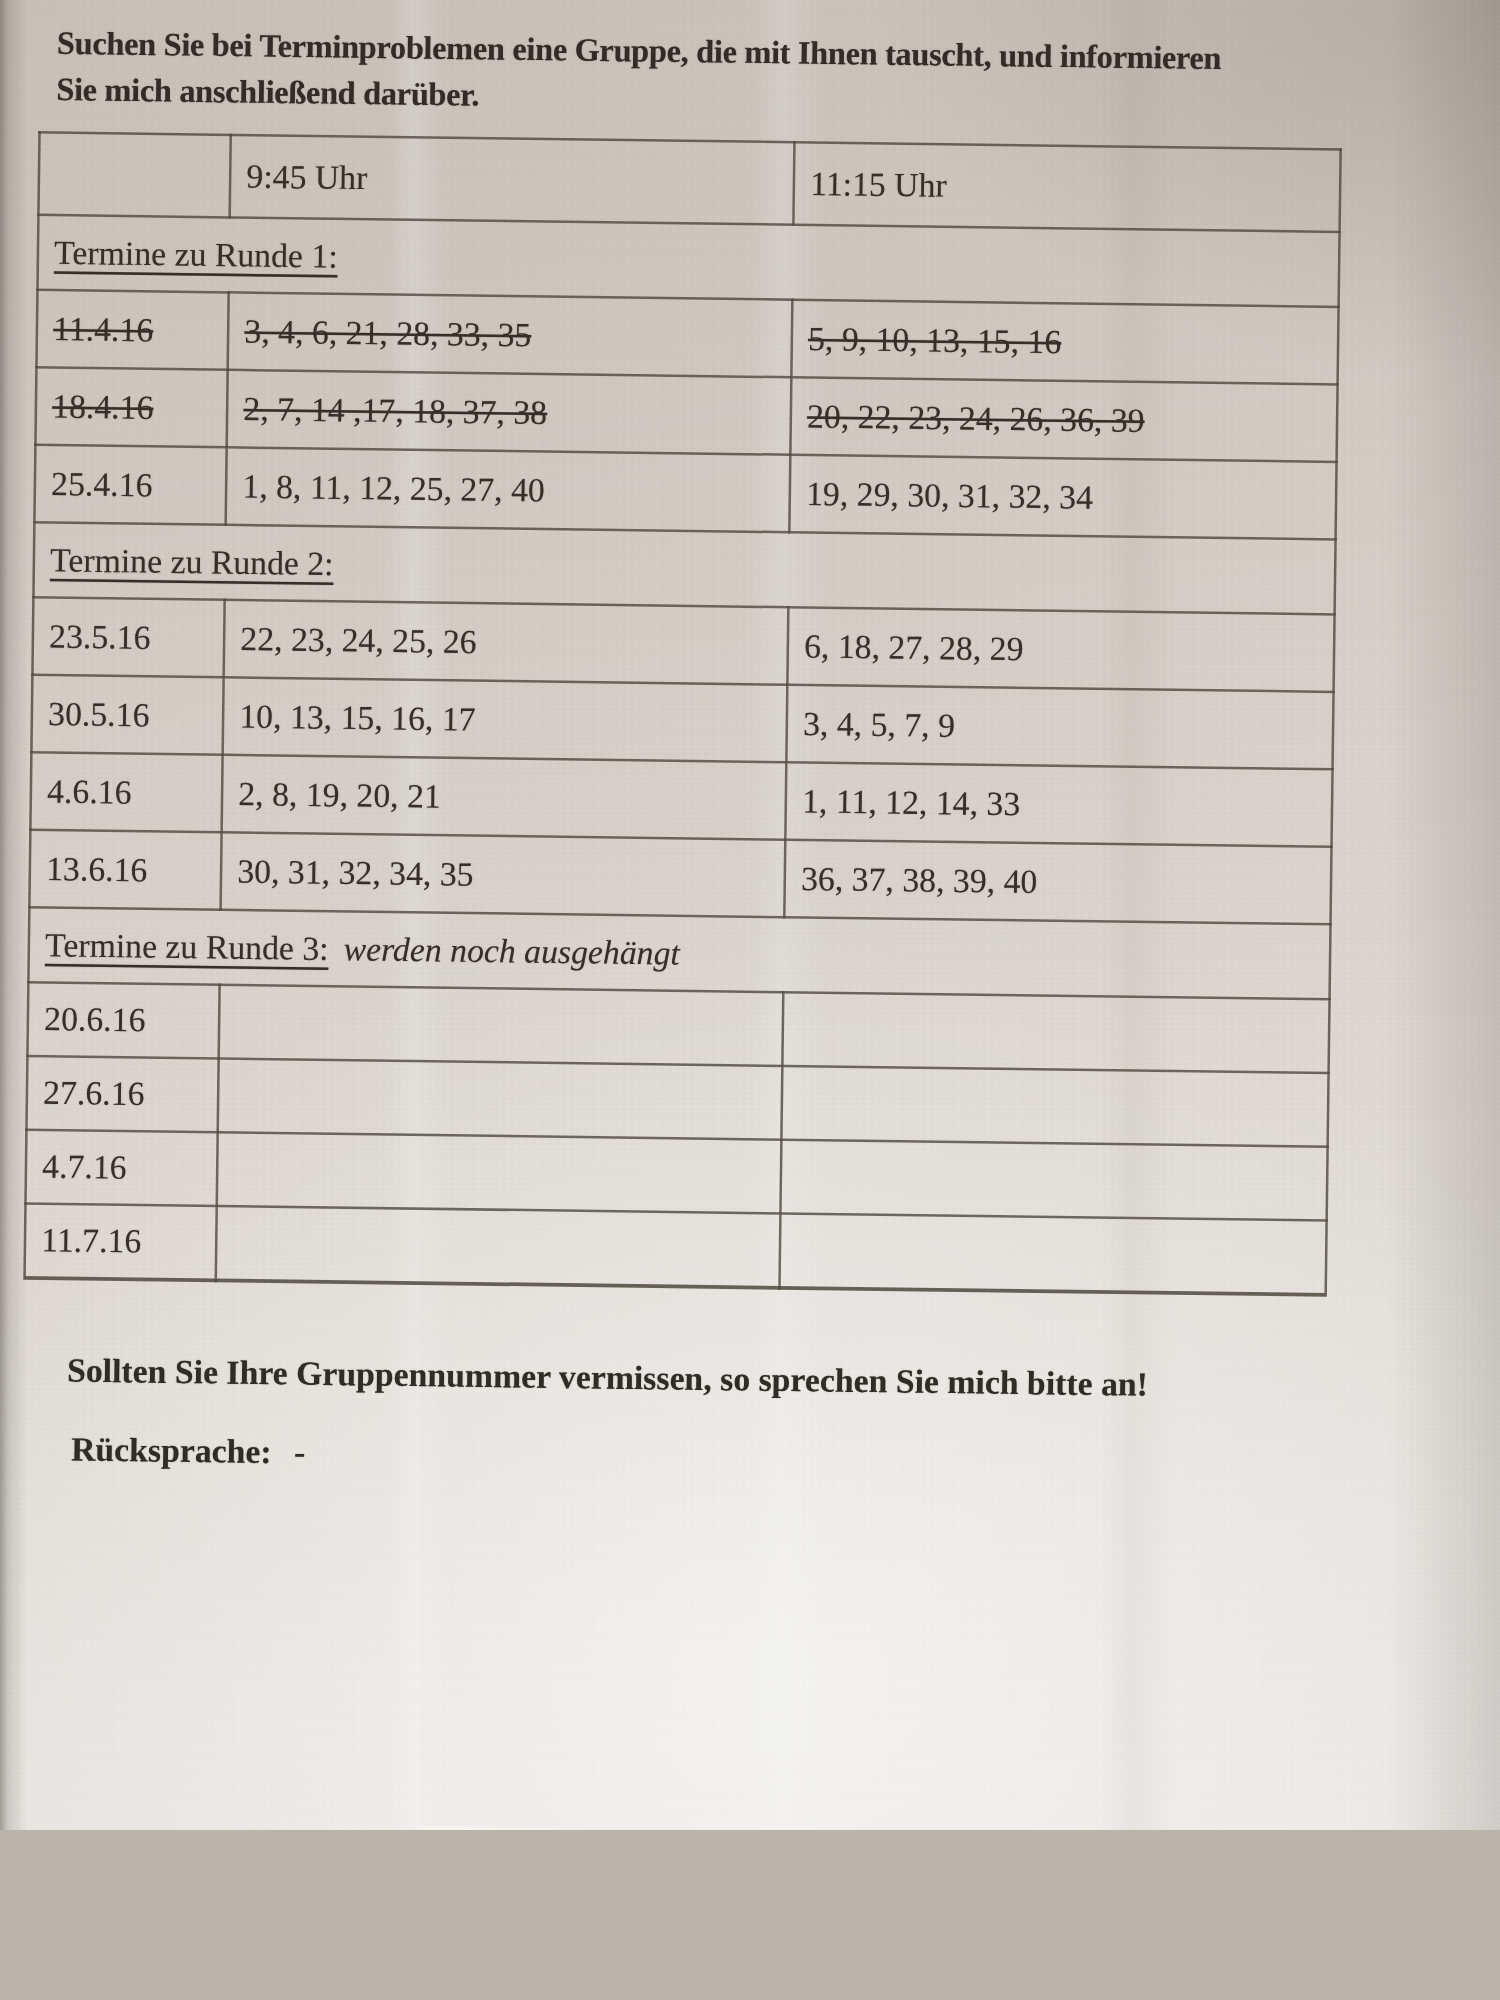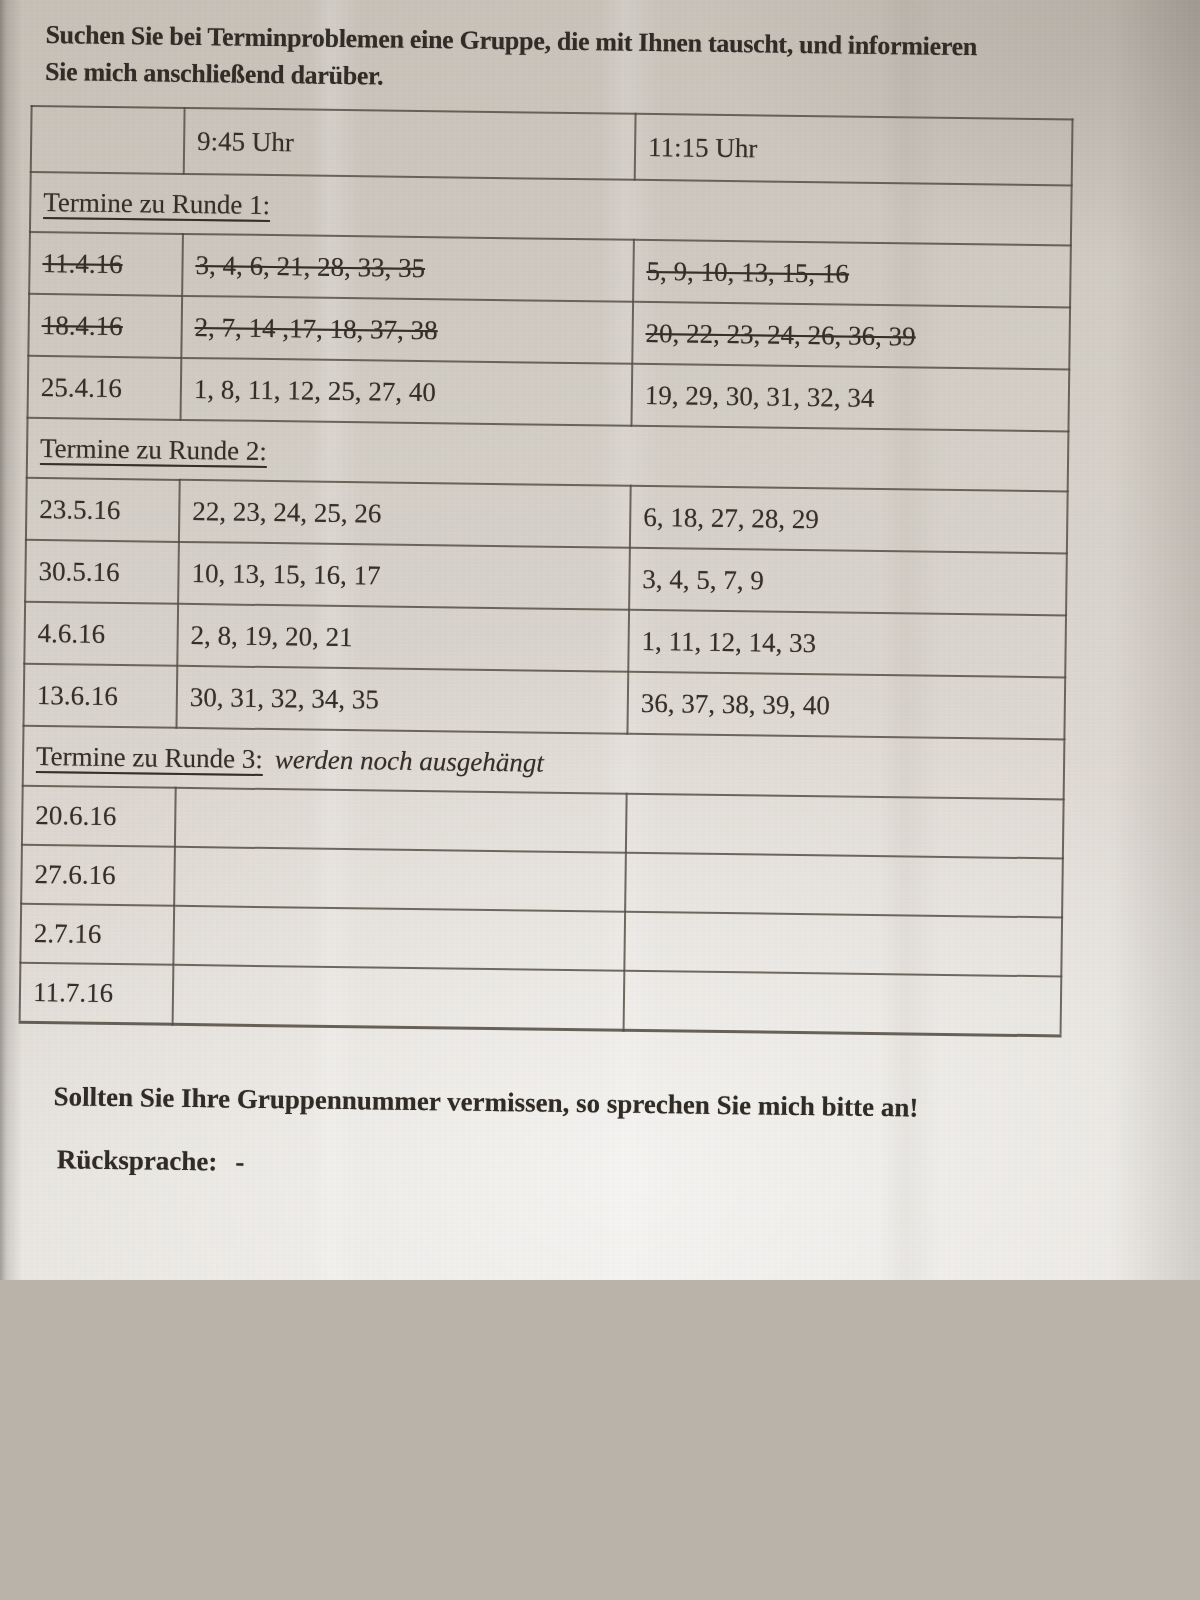--- a/index.html
+++ b/index.html
@@ -1,19 +1,19 @@
 <!DOCTYPE html>
 <html><head>
 <meta charset="utf-8">
 <style>
   html,body { margin:0; padding:0; }
   body { background:#b9b3aa; }
 
   .stage {
-    position:relative; width:1200px; height:1280px; overflow:hidden;
+    position:relative; width:1200px; height:1464px; overflow:hidden;
     font-family:"Liberation Serif","DejaVu Serif",serif;
     background:
       linear-gradient(90deg, rgba(45,39,33,0.38) 0px, rgba(45,39,33,0.14) 7px, rgba(45,39,33,0) 22px),
       linear-gradient(270deg, rgba(58,50,42,0.16) 0px, rgba(58,50,42,0) 90px),
       radial-gradient(95% 70% at 52% 92%, rgba(255,255,255,0.55), rgba(255,255,255,0) 62%),
       radial-gradient(60% 30% at 100% 0%, rgba(70,60,50,0.18), rgba(70,60,50,0) 70%),
       linear-gradient(172deg, #c6c0b7 0%, #cdc7bf 20%, #d5d0c8 42%, #ded9d2 64%, #e7e4df 84%, #ebe8e4 100%);
   }
 
   
@@ -187,21 +187,21 @@
         <td class="c1"><span class="cell-text">20.6.16</span></td>
         <td class="c2"><span class="cell-text"></span></td>
         <td class="c3"><span class="cell-text"></span></td>
       </tr>
       <tr class="row-e">
         <td class="c1"><span class="cell-text">27.6.16</span></td>
         <td class="c2"><span class="cell-text"></span></td>
         <td class="c3"><span class="cell-text"></span></td>
       </tr>
       <tr class="row-e">
-        <td class="c1"><span class="cell-text">2.7.16</span></td>
+        <td class="c1"><span class="cell-text">4.7.16</span></td>
         <td class="c2"><span class="cell-text"></span></td>
         <td class="c3"><span class="cell-text"></span></td>
       </tr>
       <tr class="row-e">
         <td class="c1"><span class="cell-text">11.7.16</span></td>
         <td class="c2"><span class="cell-text"></span></td>
         <td class="c3"><span class="cell-text"></span></td>
       </tr>
     </tbody>
       </table>

